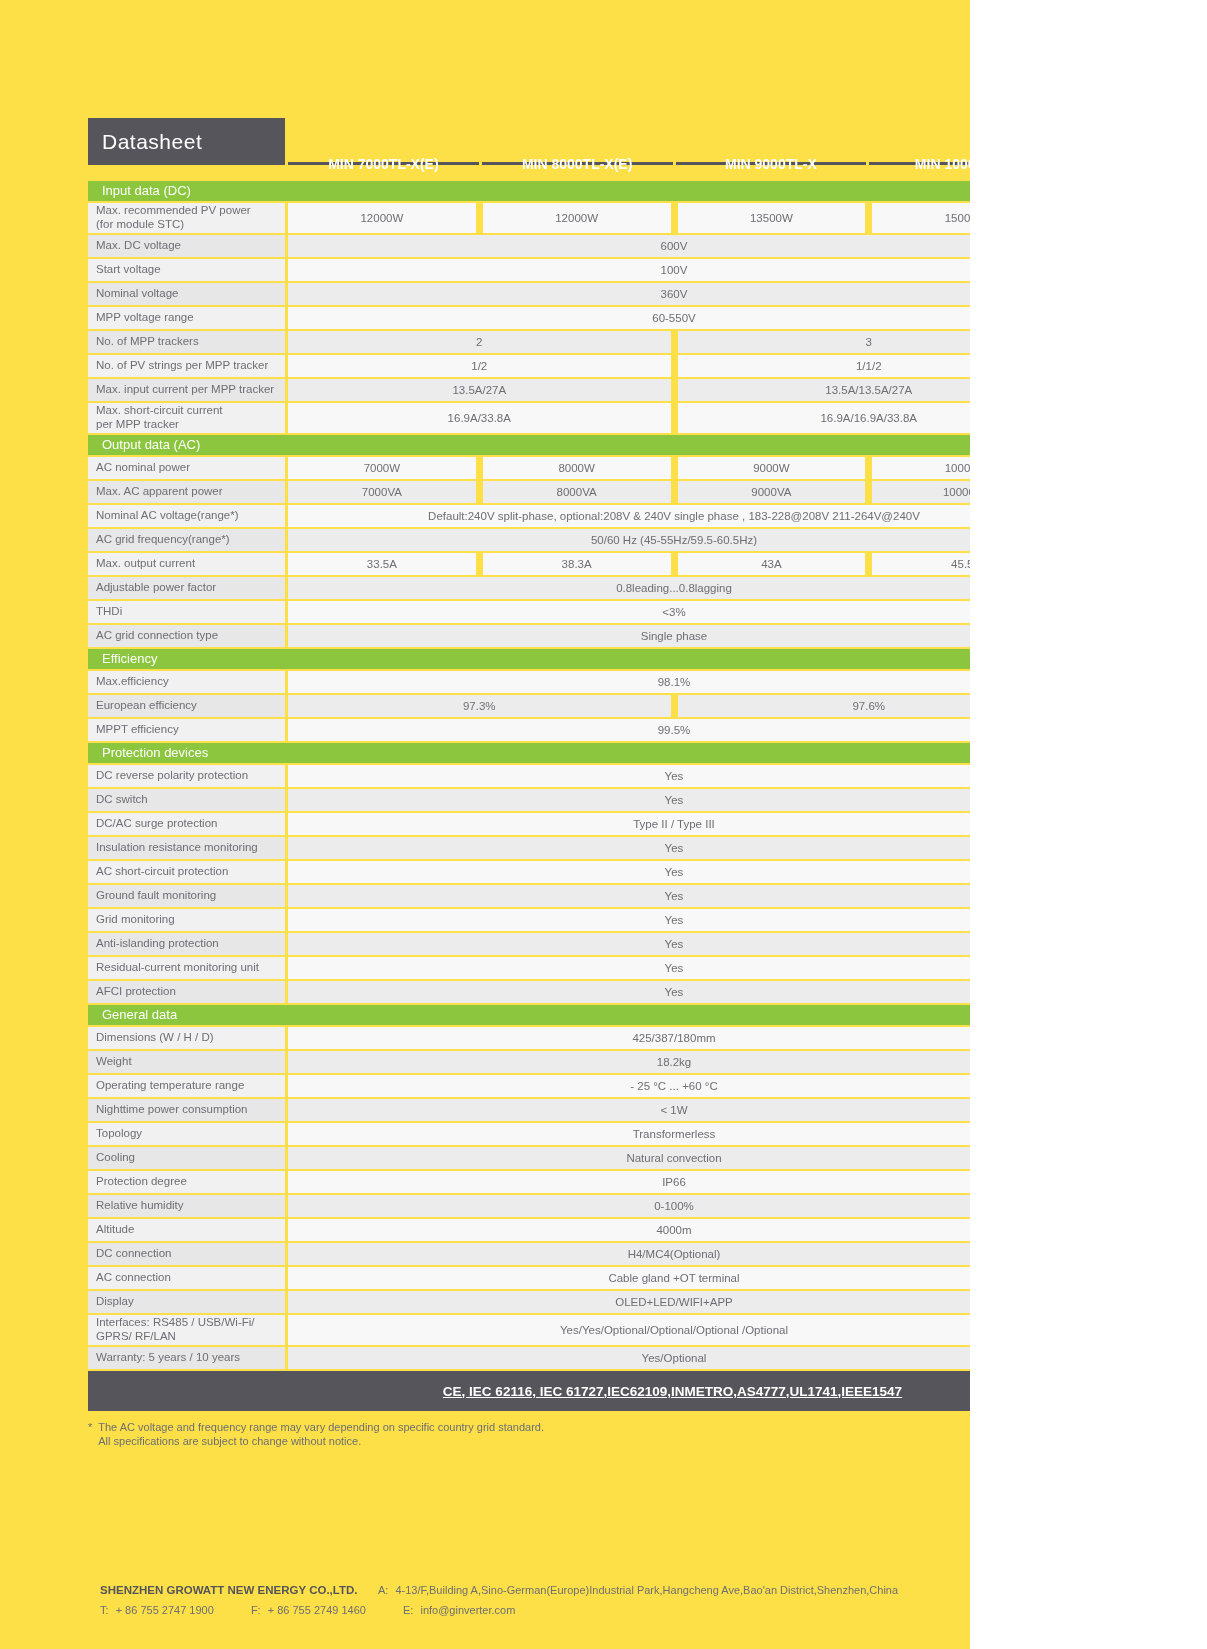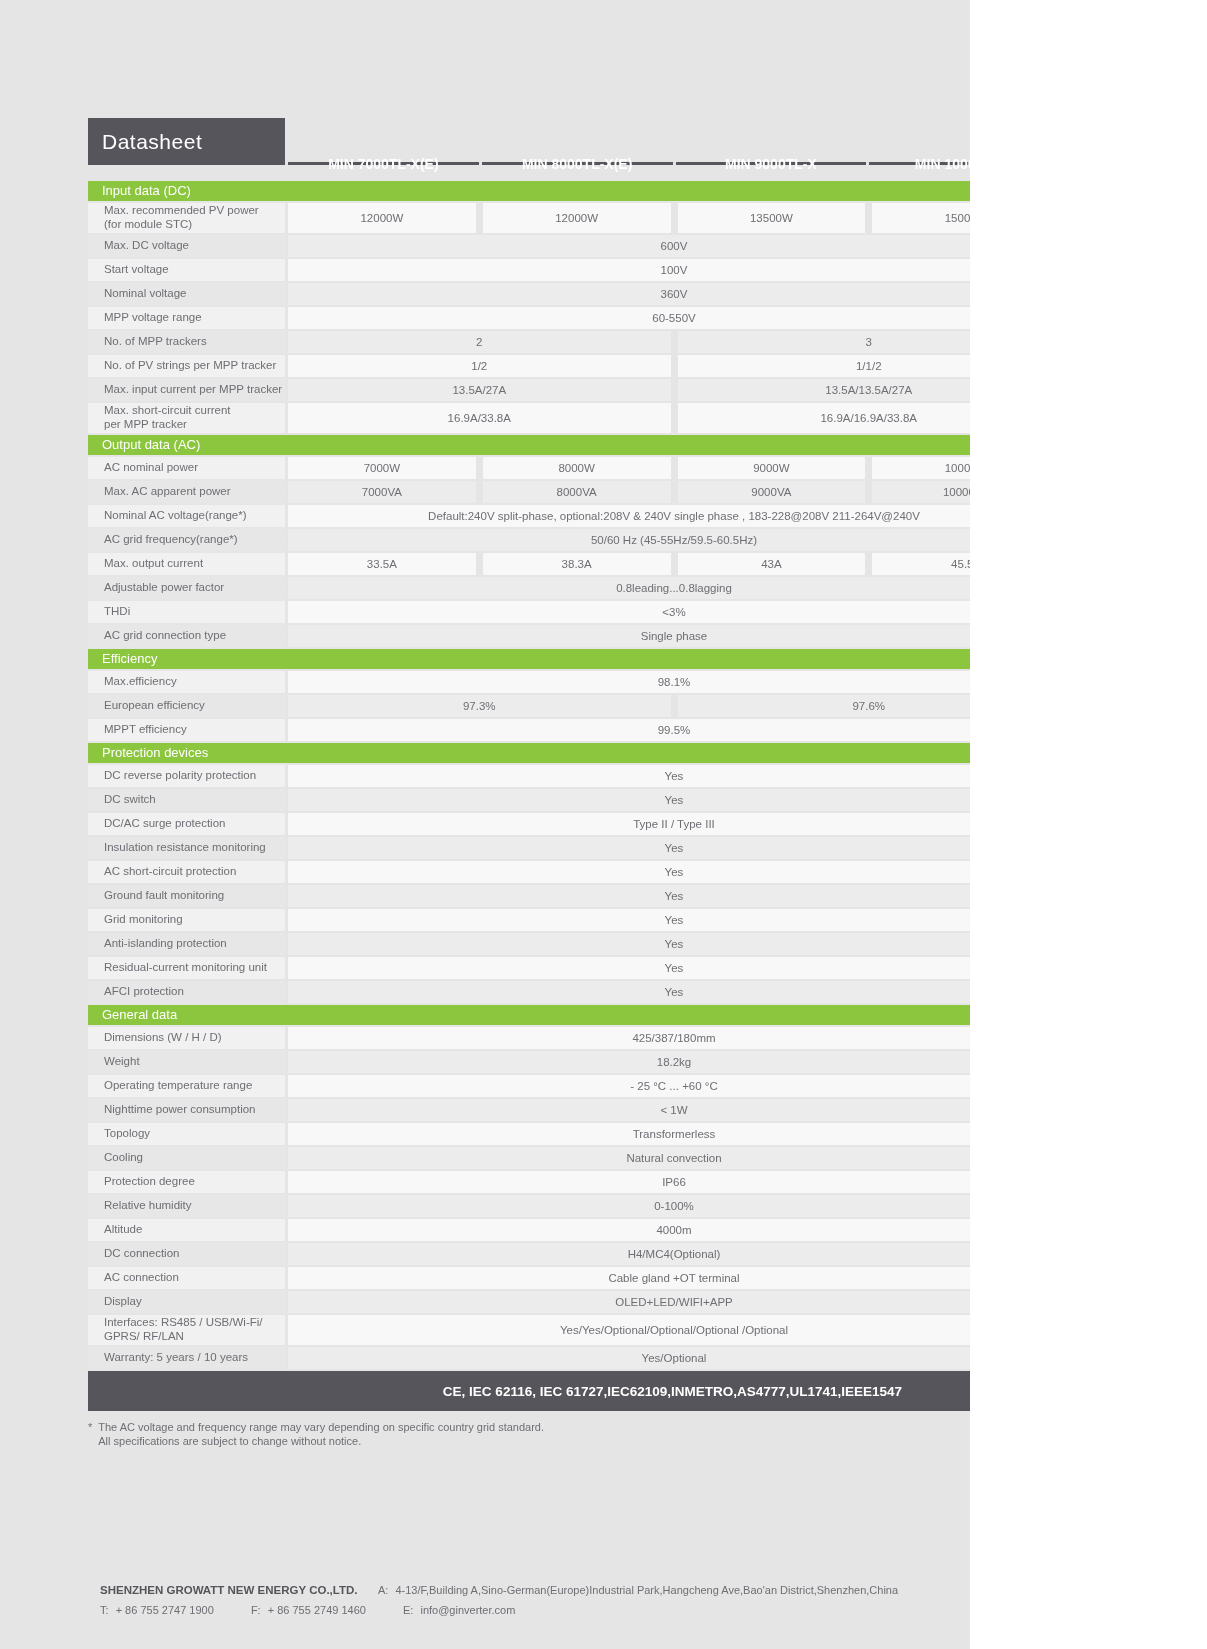--- a/index.html
+++ b/index.html
@@ -1,44 +1,44 @@
 <!DOCTYPE html>
 <html><head>
 <meta charset="utf-8">
 <style>
   html,body{margin:0;padding:0;background:#ffffff;}
-  .page{position:relative;width:970px;height:1649px;background:#e5e5e5;
+  .page{position:relative;width:970px;height:1649px;background:#fde047;
         font-family:"Liberation Sans",sans-serif;overflow:hidden;}
   .content{position:absolute;left:88px;top:118px;width:972px;}
 
   
   .header{display:flex;gap:3px;height:47px;margin-bottom:16px;}
   .title-box{width:197px;box-sizing:border-box;background:#56555b;color:#fff;
              font-size:21px;letter-spacing:.5px;display:flex;align-items:center;padding-left:14px;}
   .model-box{flex:1;background:#56555b;color:#fff;font-weight:bold;font-size:14px;
              display:flex;align-items:center;justify-content:center;margin-top:44px;}
 
   
   .section-bar{height:20px;line-height:20px;background:#8cc63f;color:#fff;font-weight:normal;
                font-size:13px;padding-left:14px;box-sizing:border-box;margin-bottom:2px;font-style:normal;}
 
   
   .row{display:flex;gap:3px;margin-bottom:2px;min-height:22px;}
   .row.tall{min-height:30px;}
-  .label{width:197px;box-sizing:border-box;display:flex;align-items:center;padding-left:16px;
+  .label{width:197px;box-sizing:border-box;display:flex;align-items:center;padding-left:8px;
          font-size:11.5px;color:#6e6e74;background:#f1f1f1;white-space:pre-line;line-height:1.2;}
   .vals{flex:1;display:flex;gap:7px;}
   .val{flex:1;display:flex;align-items:center;justify-content:center;text-align:center;
        font-size:11.5px;color:#6e6e74;background:#f8f8f8;padding:2px 4px;box-sizing:border-box;}
   .row.alt .label{background:#e7e7e7;}
   .row.alt .val{background:#ececec;}
 
   
   .cert-bar{height:40px;background:#56555b;display:flex;align-items:center;margin-top:2px;}
-  .cert-text{flex:1;margin-left:197px;text-align:center;color:#fff;font-weight:bold;font-size:13.5px;}
+  .cert-text{flex:1;margin-left:197px;text-align:center;color:#fff;font-weight:bold;font-size:13.5px;text-decoration:underline;}
 
   
   .footnote{margin-top:10px;display:flex;font-size:11px;color:#6e6e74;line-height:1.25;}
   .fn-star{margin-right:6px;}
 
   
   .footer{position:absolute;left:100px;bottom:28px;font-size:11px;color:#6e6e74;line-height:1.8;}
   .company{font-weight:bold;color:#55545a;font-size:11.5px;margin-right:18px;}
   .f-label{margin-right:4px;}
   .f-gap{margin-right:34px;}

